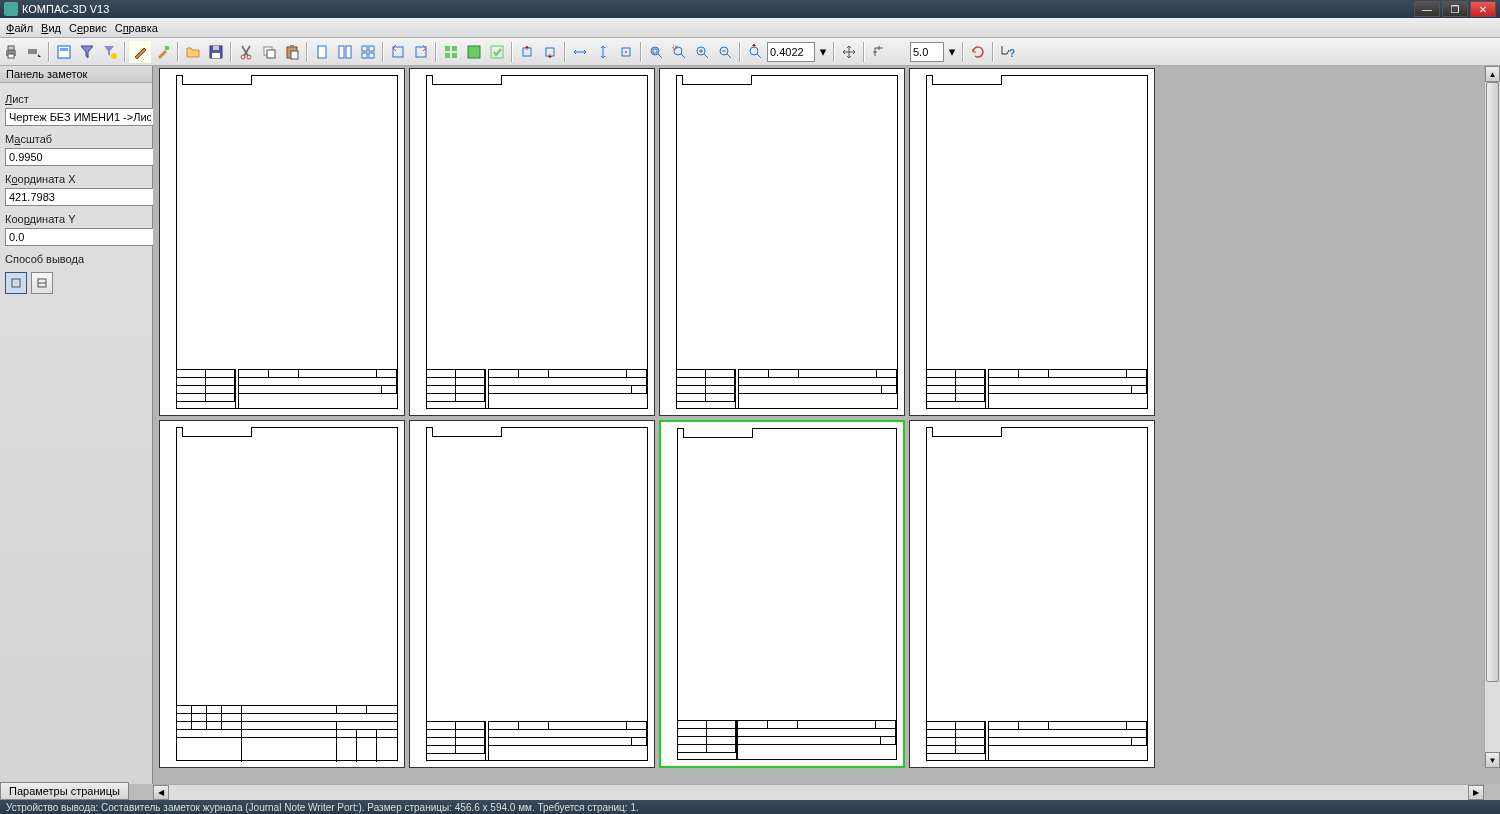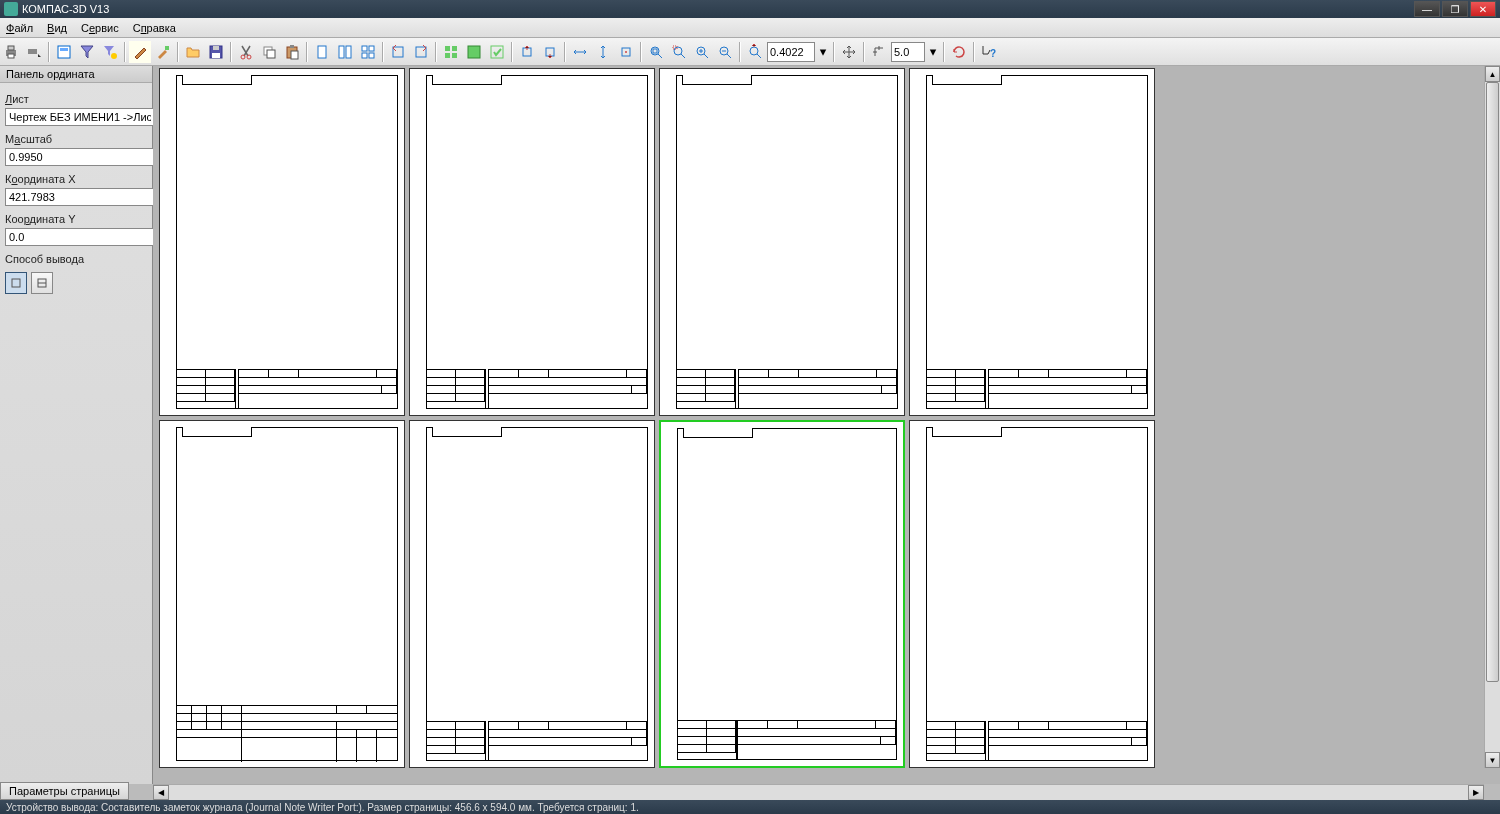--- a/index.html
+++ b/index.html
@@ -6,21 +6,21 @@
 body { font-family: Tahoma, Arial, sans-serif; font-size: 11px; background: #bbb; overflow: hidden; width: 1500px; height: 814px; }
 
 
 .titlebar { height: 18px; background: linear-gradient(#3a4a5a, #2a3a4a); color: #fff; display: flex; align-items: center; padding: 0 4px; font-size: 11px; }
 .titlebar .app-icon { width: 14px; height: 14px; background: #4a9; border-radius: 2px; margin-right: 4px; }
 .titlebar .spacer { flex: 1; }
 .win-btn { width: 26px; height: 16px; margin-left: 2px; display: inline-flex; align-items: center; justify-content: center; font-size: 10px; color: #fff; border: 1px solid #555; background: linear-gradient(#555,#333); }
 .win-btn.close { background: linear-gradient(#e55,#c22); }
 
 
-.menubar { height: 20px; background: linear-gradient(#eee,#ddd); border-bottom: 1px solid #aaa; display: flex; align-items: center; padding: 0 6px; gap: 14px; }
+.menubar { height: 20px; background: linear-gradient(#eee,#ddd); border-bottom: 1px solid #aaa; display: flex; align-items: center; padding: 0 6px; gap: 8px; }
 .menubar span { cursor: default; }
 .menubar span u { text-decoration: underline; }
 
 
 .toolbar { height: 28px; background: linear-gradient(#f4f4f4,#e0e0e0); border-bottom: 1px solid #aaa; display: flex; align-items: center; padding: 0 0; gap: 1px; }
 .tbtn { width: 22px; height: 22px; border: 1px solid transparent; display: inline-flex; align-items: center; justify-content: center; font-size: 13px; cursor: default; background: transparent; }
 .tsep { width: 2px; height: 20px; border-left: 1px solid #aaa; border-right: 1px solid #fff; margin: 0 2px; }
 .tcombo { height: 20px; font-size: 11px; border: 1px solid #888; background: #fff; padding: 0 2px; }
 .tbtn svg { width: 16px; height: 16px; }
 
@@ -293,42 +293,42 @@
       <svg viewBox="0 0 16 16">
         <path d="M8 2 L8 14 M2 8 L14 8 M6 4 L8 2 L10 4 M6 12 L8 14 L10 12 M4 6 L2 8 L4 10 M12 6 L14 8 L12 10" stroke="#555" fill="none"></path>
       </svg>
     </div>
   <div class="tsep"></div>
   <div class="tbtn">
       <svg viewBox="0 0 16 16">
         <path d="M4 4 L12 4 M4 4 L4 12 M8 2 L8 6 M2 8 L6 8" stroke="#555"></path>
       </svg>
     </div>
-  <input class="tcombo" style="width: 34px;" value="5.0">
+  <input class="tcombo" style="width: 34px; margin-left: 19px;" value="5.0">
   <div class="tbtn" style="width:14px;">▾</div>
   <div class="tsep"></div>
   <div class="tbtn">
       <svg viewBox="0 0 16 16">
         <path d="M3 8 A5 5 0 1 1 5 12" fill="none" stroke="#c44" stroke-width="1.5"></path>
         <path d="M3 5 L3 8 L6 8" fill="none" stroke="#c44"></path>
       </svg>
     </div>
   <div class="tsep"></div>
   <div class="tbtn">
       <svg viewBox="0 0 16 16">
         <path d="M2 2 L2 10 L7 10 L9 6" stroke="#333" fill="none"></path>
         <text x="9" y="13" font-size="10" font-weight="bold" fill="#27c">?</text>
       </svg>
     </div>
 </div>
 
 <div class="main">
 
   <div class="prop-panel">
-    <div class="prop-title">Панель ордината</div>
+    <div class="prop-title">Панель заметок</div>
     <div class="prop-body">
       <div class="prop-label"><u>Л</u>ист</div>
       <div class="prop-field">
         <input class="prop-input" value="Чертеж БЕЗ ИМЕНИ1 -&gt;Лис" style="">
         <div class="prop-dd">▼</div>
       </div>
       <div class="prop-label">М<u>а</u>сштаб</div>
       <div class="prop-field">
         <input class="prop-input" value="0.9950" style="">
         <div class="prop-dd">▼</div>

